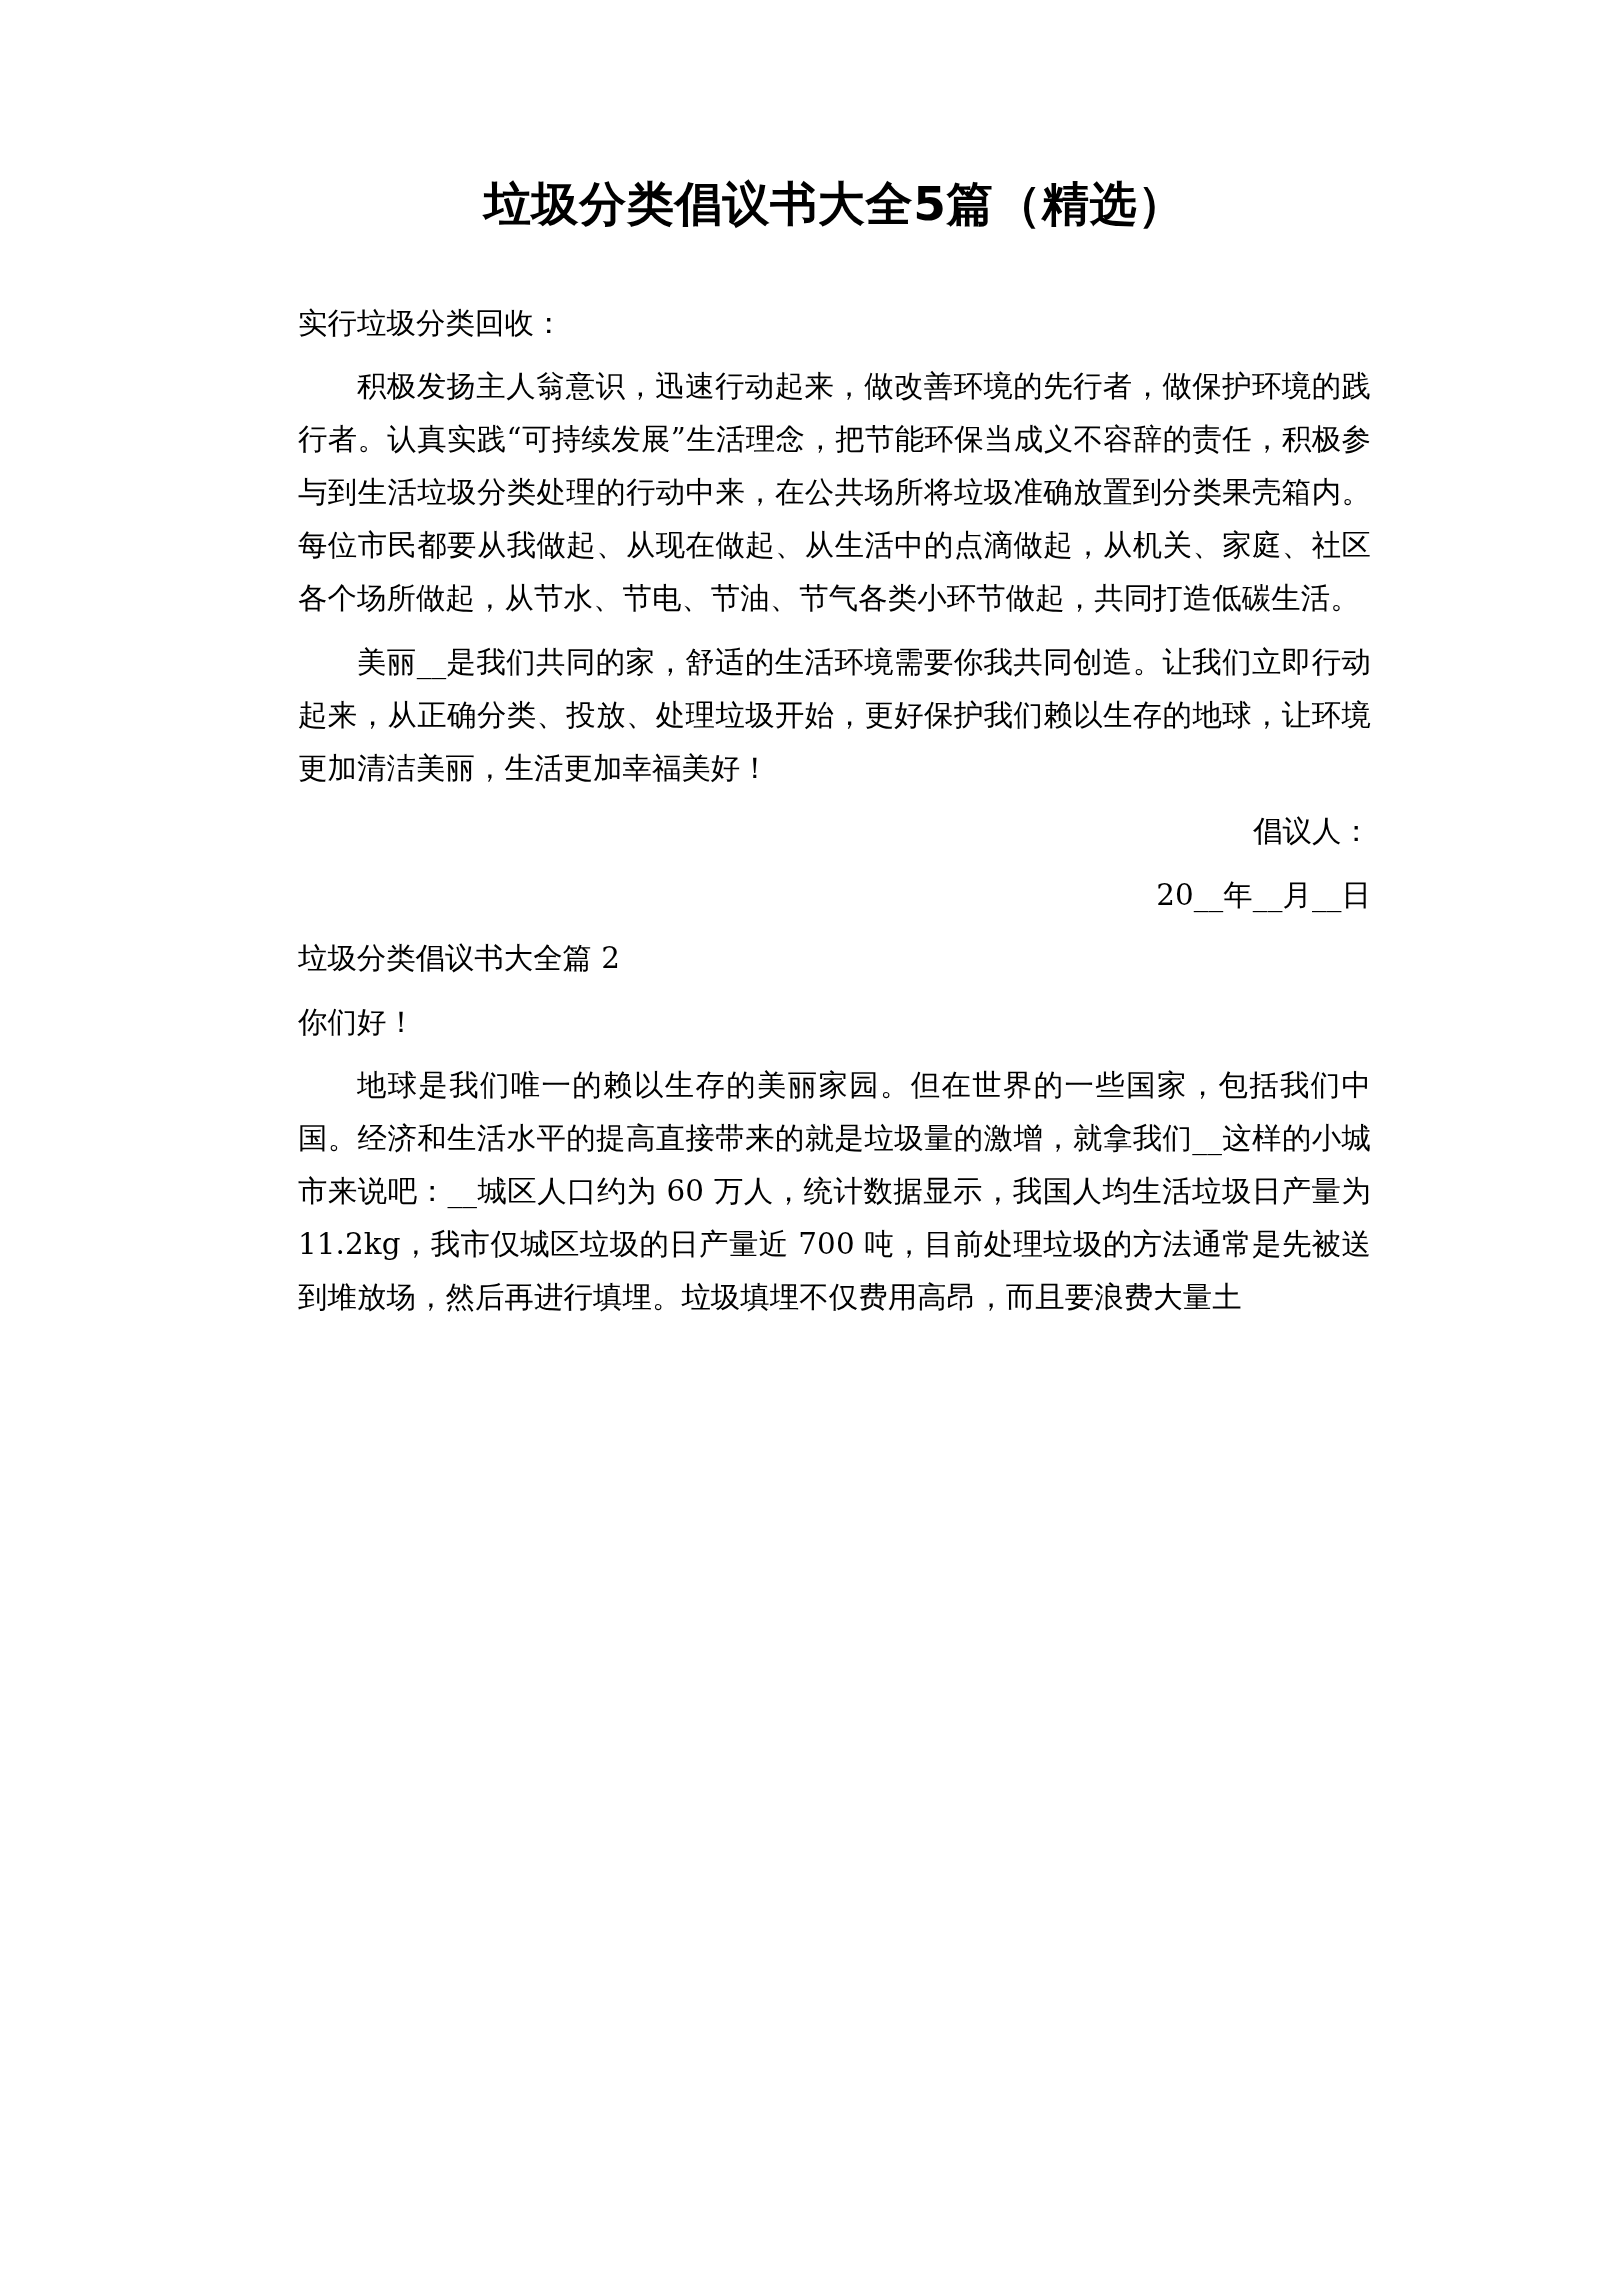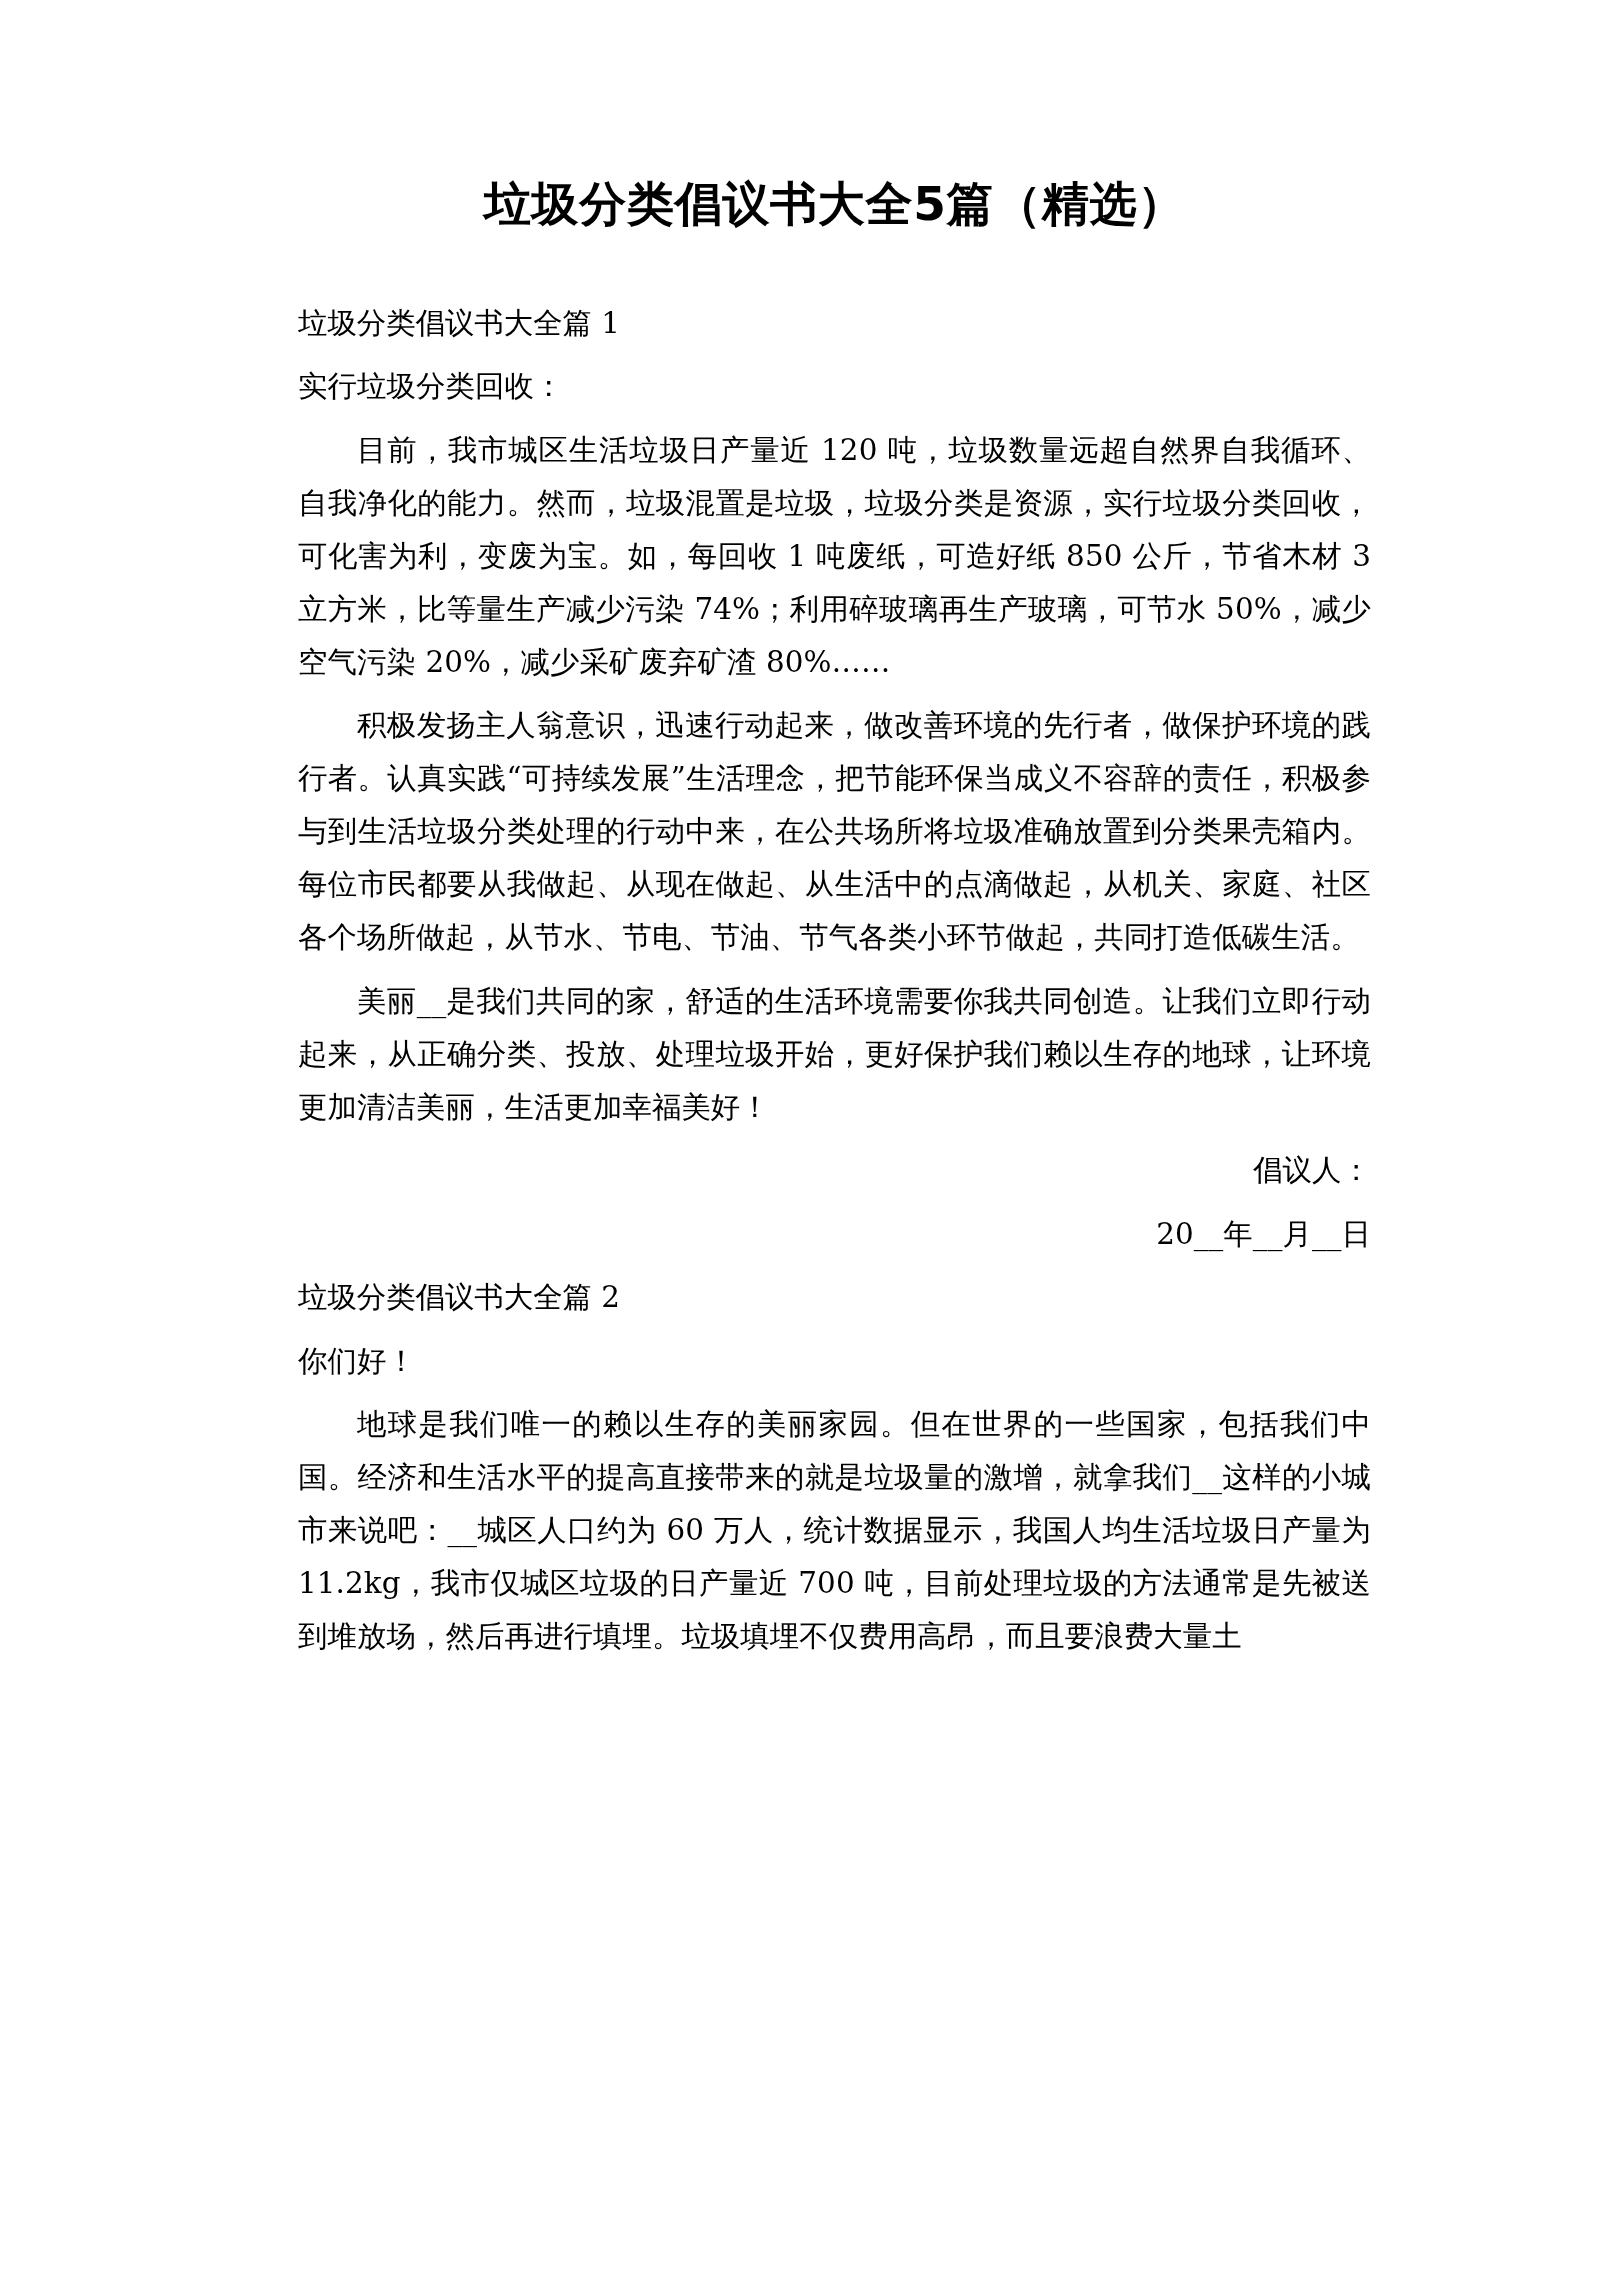--- a/index.html
+++ b/index.html
@@ -89,25 +89,23 @@
 </head>
 <body>
 
 <div class="page">
   <div class="content">
 
     <h1 class="doc-title">垃圾分类倡议书大全5篇（精选）</h1>
 
     <div class="body-block">
 
-      <p class="section-label">垃圾分类倡议书大全篇 1</p>
 
       <p class="para salutation">实行垃圾分类回收：</p>
 
-      <p class="para indent">目前，我市城区生活垃圾日产量近 120 吨，垃圾数量远超自然界自我循环、自我净化的能力。然而，垃圾混置是垃圾，垃圾分类是资源，实行垃圾分类回收，可化害为利，变废为宝。如，每回收 1 吨废纸，可造好纸 850 公斤，节省木材 3 立方米，比等量生产减少污染 74%；利用碎玻璃再生产玻璃，可节水 50%，减少空气污染 20%，减少采矿废弃矿渣 80%……</p>
 
 
       <p class="para indent">积极发扬主人翁意识，迅速行动起来，做改善环境的先行者，做保护环境的践行者。认真实践“可持续发展”生活理念，把节能环保当成义不容辞的责任，积极参与到生活垃圾分类处理的行动中来，在公共场所将垃圾准确放置到分类果壳箱内。每位市民都要从我做起、从现在做起、从生活中的点滴做起，从机关、家庭、社区各个场所做起，从节水、节电、节油、节气各类小环节做起，共同打造低碳生活。</p>
 
       <p class="para indent">美丽__是我们共同的家，舒适的生活环境需要你我共同创造。让我们立即行动起来，从正确分类、投放、处理垃圾开始，更好保护我们赖以生存的地球，让环境更加清洁美丽，生活更加幸福美好！</p>
 
       <p class="para signature">倡议人：</p>
 
       <p class="para signature">20__年__月__日</p>
 

